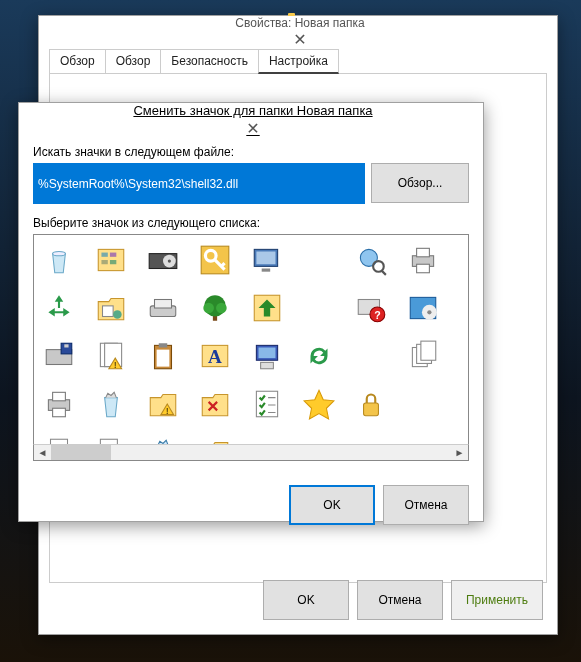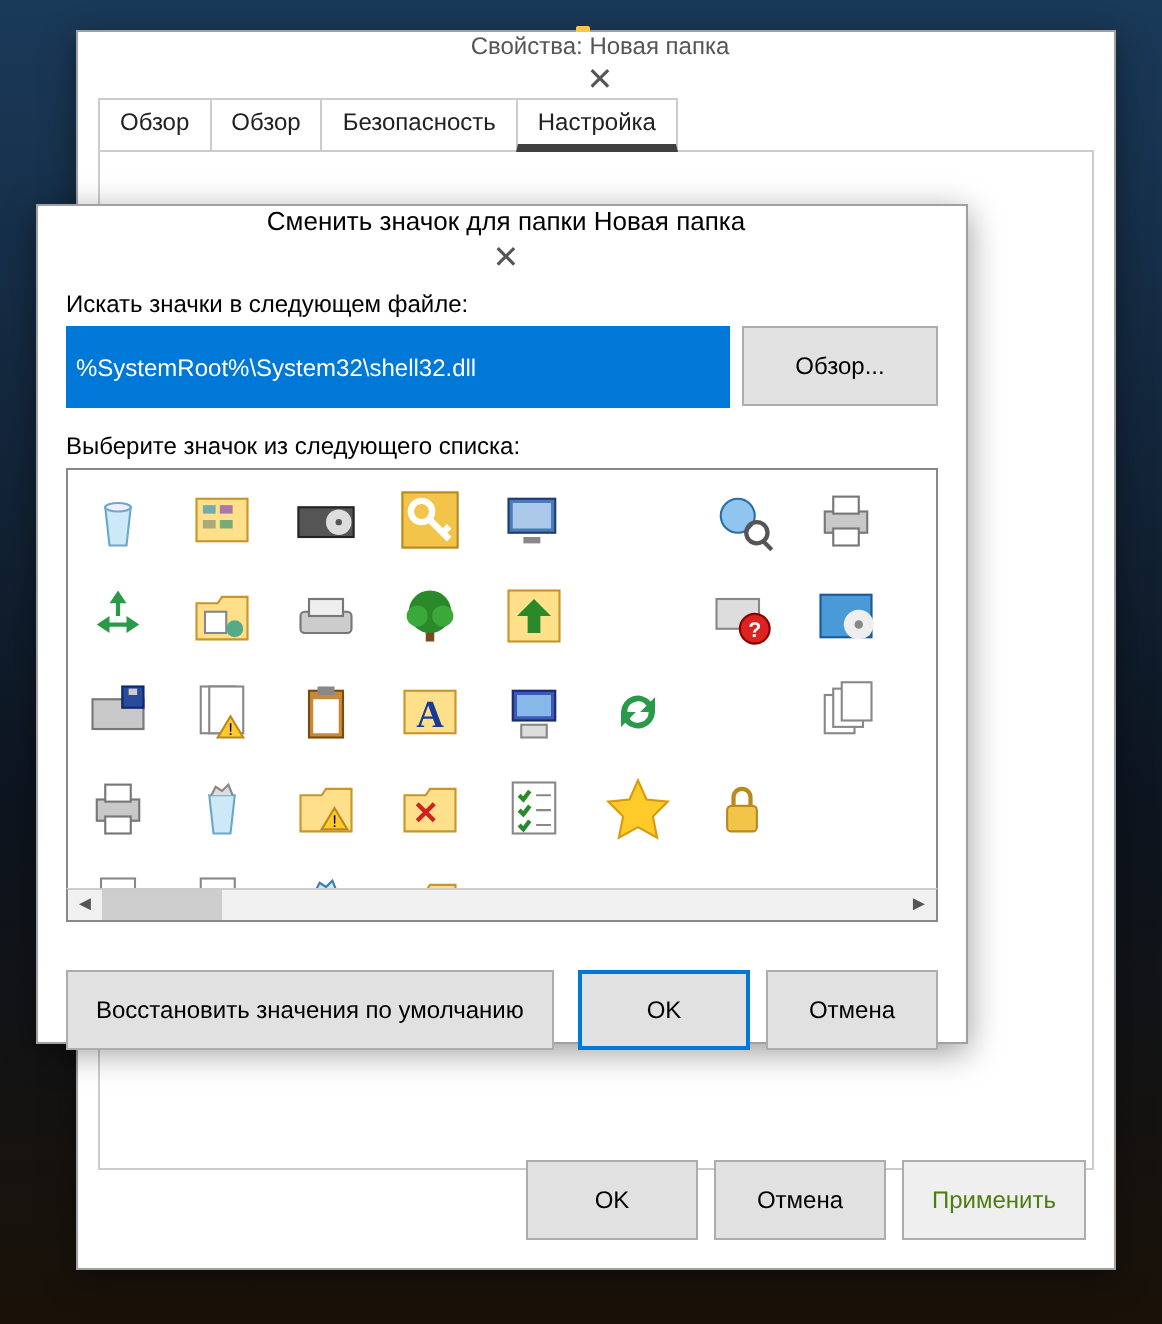--- a/index.html
+++ b/index.html
@@ -63,21 +63,21 @@
 }
 .tab {
   padding: 4px 10px;
   border: 1px solid #ccc;
   border-bottom: none;
   background: #fff;
   margin-right: -1px;
   font-size: 12px;
   color: #222;
 }
-.tab.active { background: #fff; position: relative; z-index: 2; border-bottom: 4px solid #404040; }
+.tab.active { background: #fff; position: relative; z-index: 2; border-bottom: 2px solid #404040; }
 .tab-panel {
   border: 1px solid #ccc;
   margin: 2px 10px 0 10px;
   height: 510px;
   position: relative;
 }
 
 .bottom-buttons {
   position: absolute;
   bottom: 14px;
@@ -100,21 +100,21 @@
 .btn.default { border: 2px solid #0078d7; }
 
 
 .window-icon {
   top: 102px;
   left: 18px;
   width: 466px;
   height: 420px;
 }
 .window-icon .titlebar .title { color: #000; font-size: 13px; }
-.window-icon .titlebar { height: 36px; }
+.window-icon .titlebar { height: 36px; text-decoration: underline; }
 
 .dlg-body {
   padding: 6px 14px 10px 14px;
 }
 .label { display: block; margin-bottom: 4px; color: #000; }
 
 .path-row { display: flex; gap: 6px; margin-bottom: 12px; }
 .path-input {
   flex: 1;
   height: 41px;
@@ -440,18 +440,17 @@
       </div>
     <div class="hscroll">
       <div class="arrow">◄</div>
       <div class="track">
         <div class="thumb"></div>
       </div>
       <div class="arrow">►</div>
     </div>
 
     <div class="dlg-buttons">
-      <button class="btn restore">Восстановить значения по умолчанию</button>
       <button class="btn default">OK</button>
       <button class="btn">Отмена</button>
     </div>
   </div>
 </div>
 
 </body></html>

